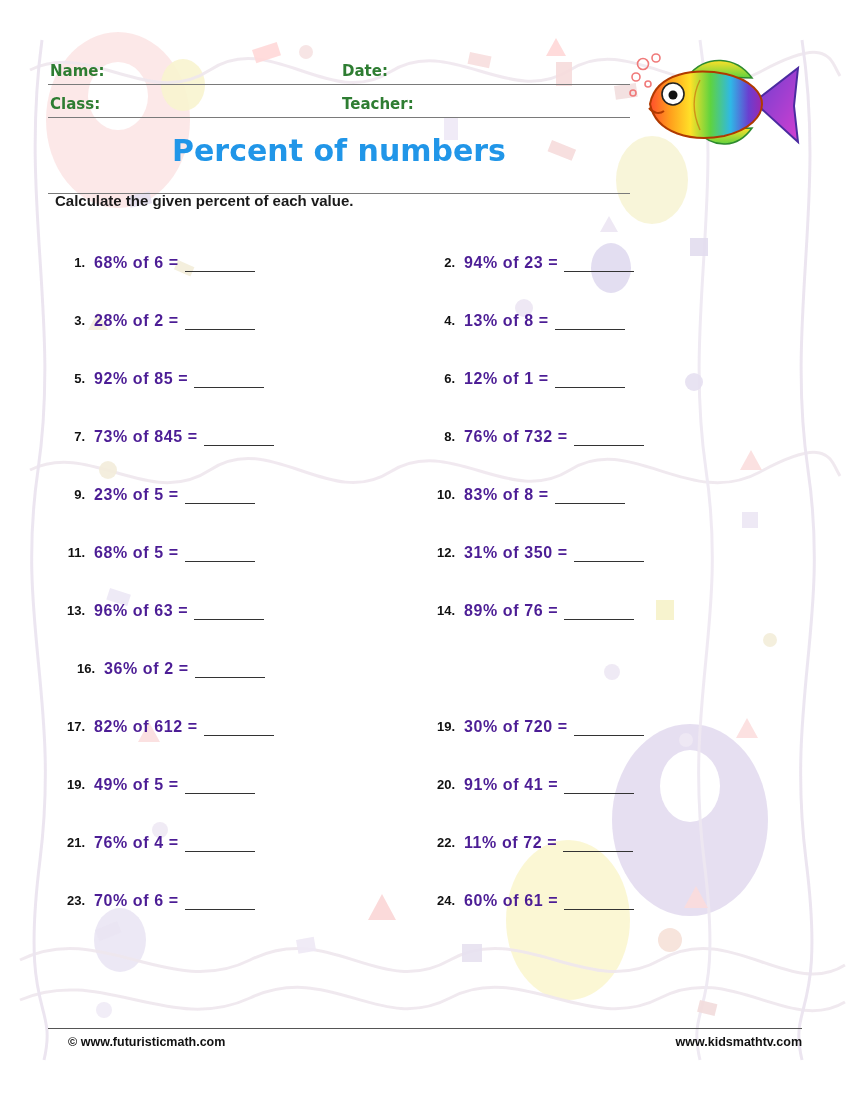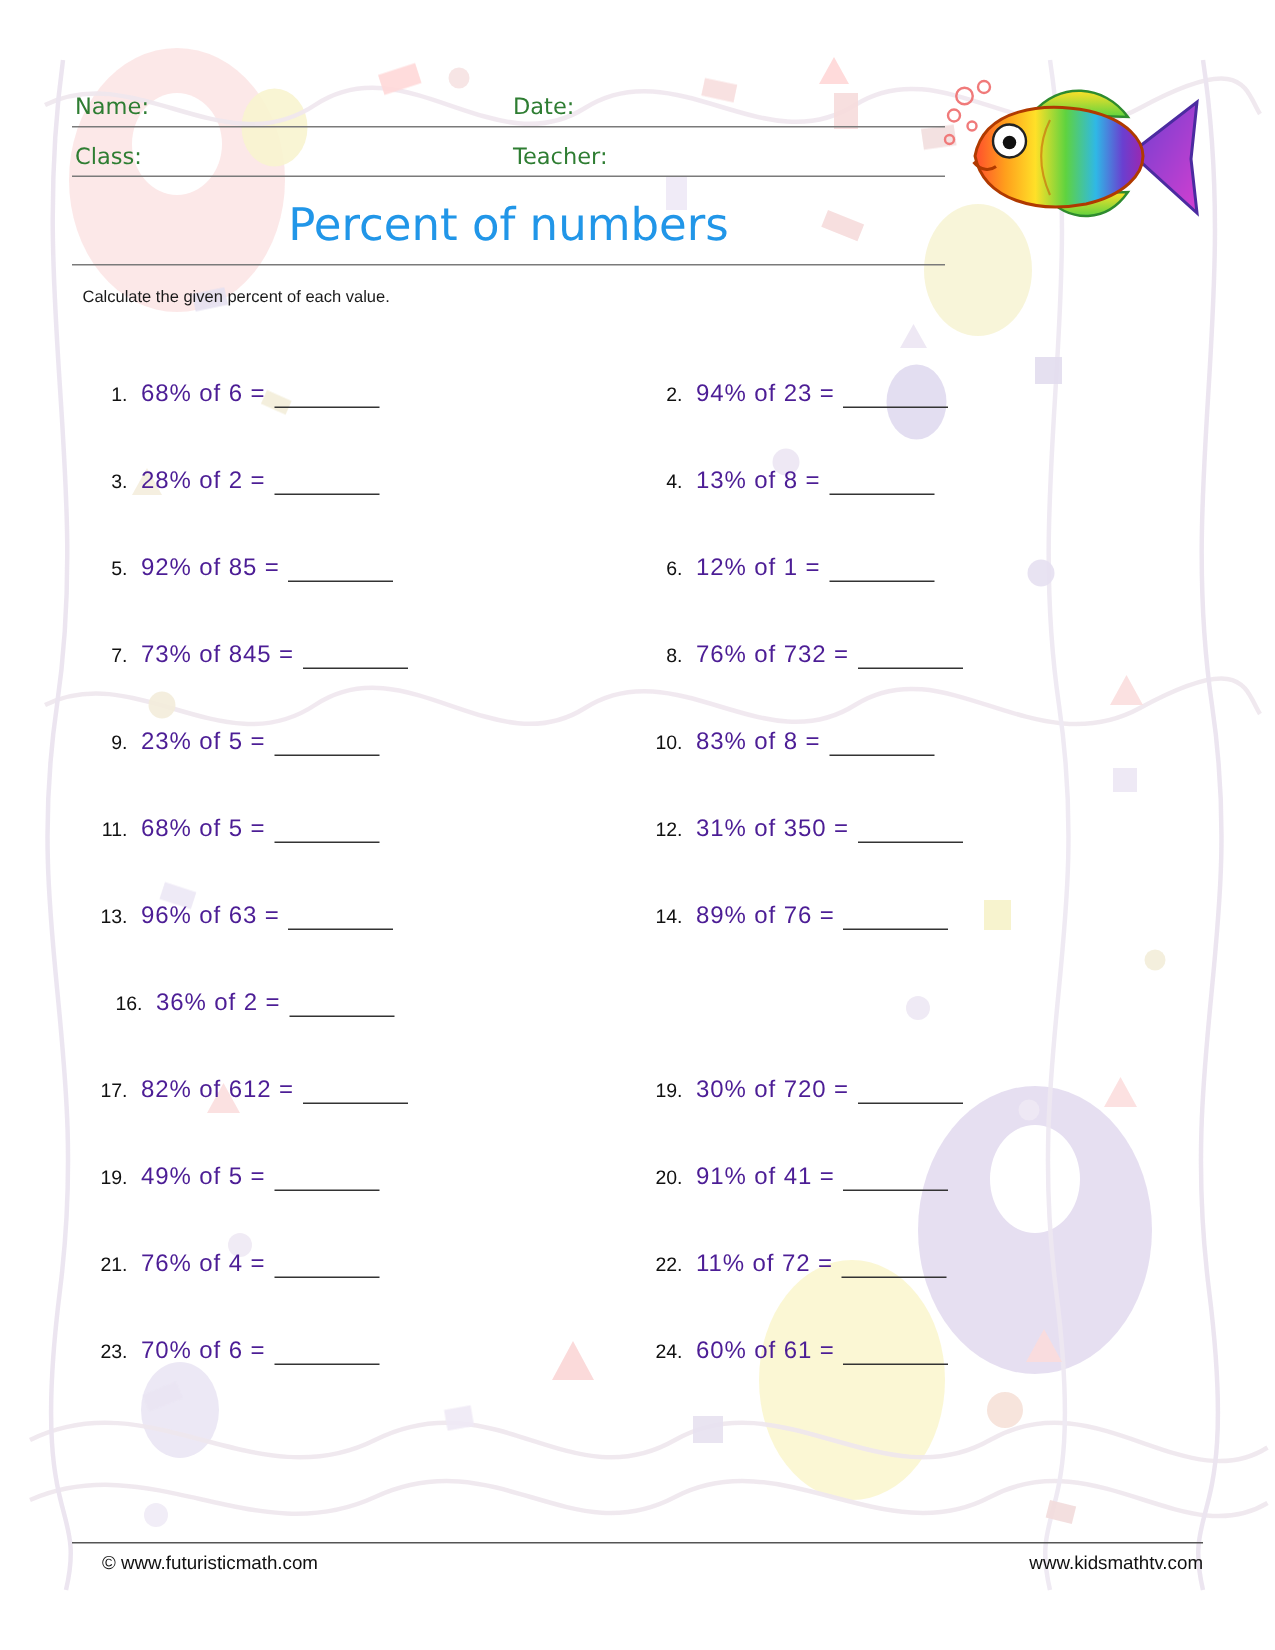--- a/index.html
+++ b/index.html
@@ -31,20 +31,21 @@
     pointer-events: none;
   }
 
   
   .content {
     position: absolute;
     left: 0; top: 0;
     width: 850px;
     height: 1100px;
     z-index: 3;
+    font-weight: bold;
   }
 
   
   .hdr {
     position: absolute;
     left: 48px;
     top: 52px;
     width: 582px;
   }
   .hdr-row {
@@ -65,28 +66,28 @@
   .title {
     position: absolute;
     left: 48px;
     top: 133px;
     width: 582px;
     text-align: center;
     font-family: "DejaVu Sans", sans-serif;
     font-size: 30px;
     color: #2196e8;
     border-bottom: 1px solid #7a7a7a;
-    padding-bottom: 8px;
+    padding-bottom: 25px;
   }
 
   .instructions {
     position: absolute;
     left: 55px;
     top: 192px;
-    font-size: 11px;
+    font-size: 15px;
     color: #1a1a1a;
   }
 
   
   .problems {
     position: absolute;
     left: 55px;
     top: 214px;
     width: 740px;
   }

